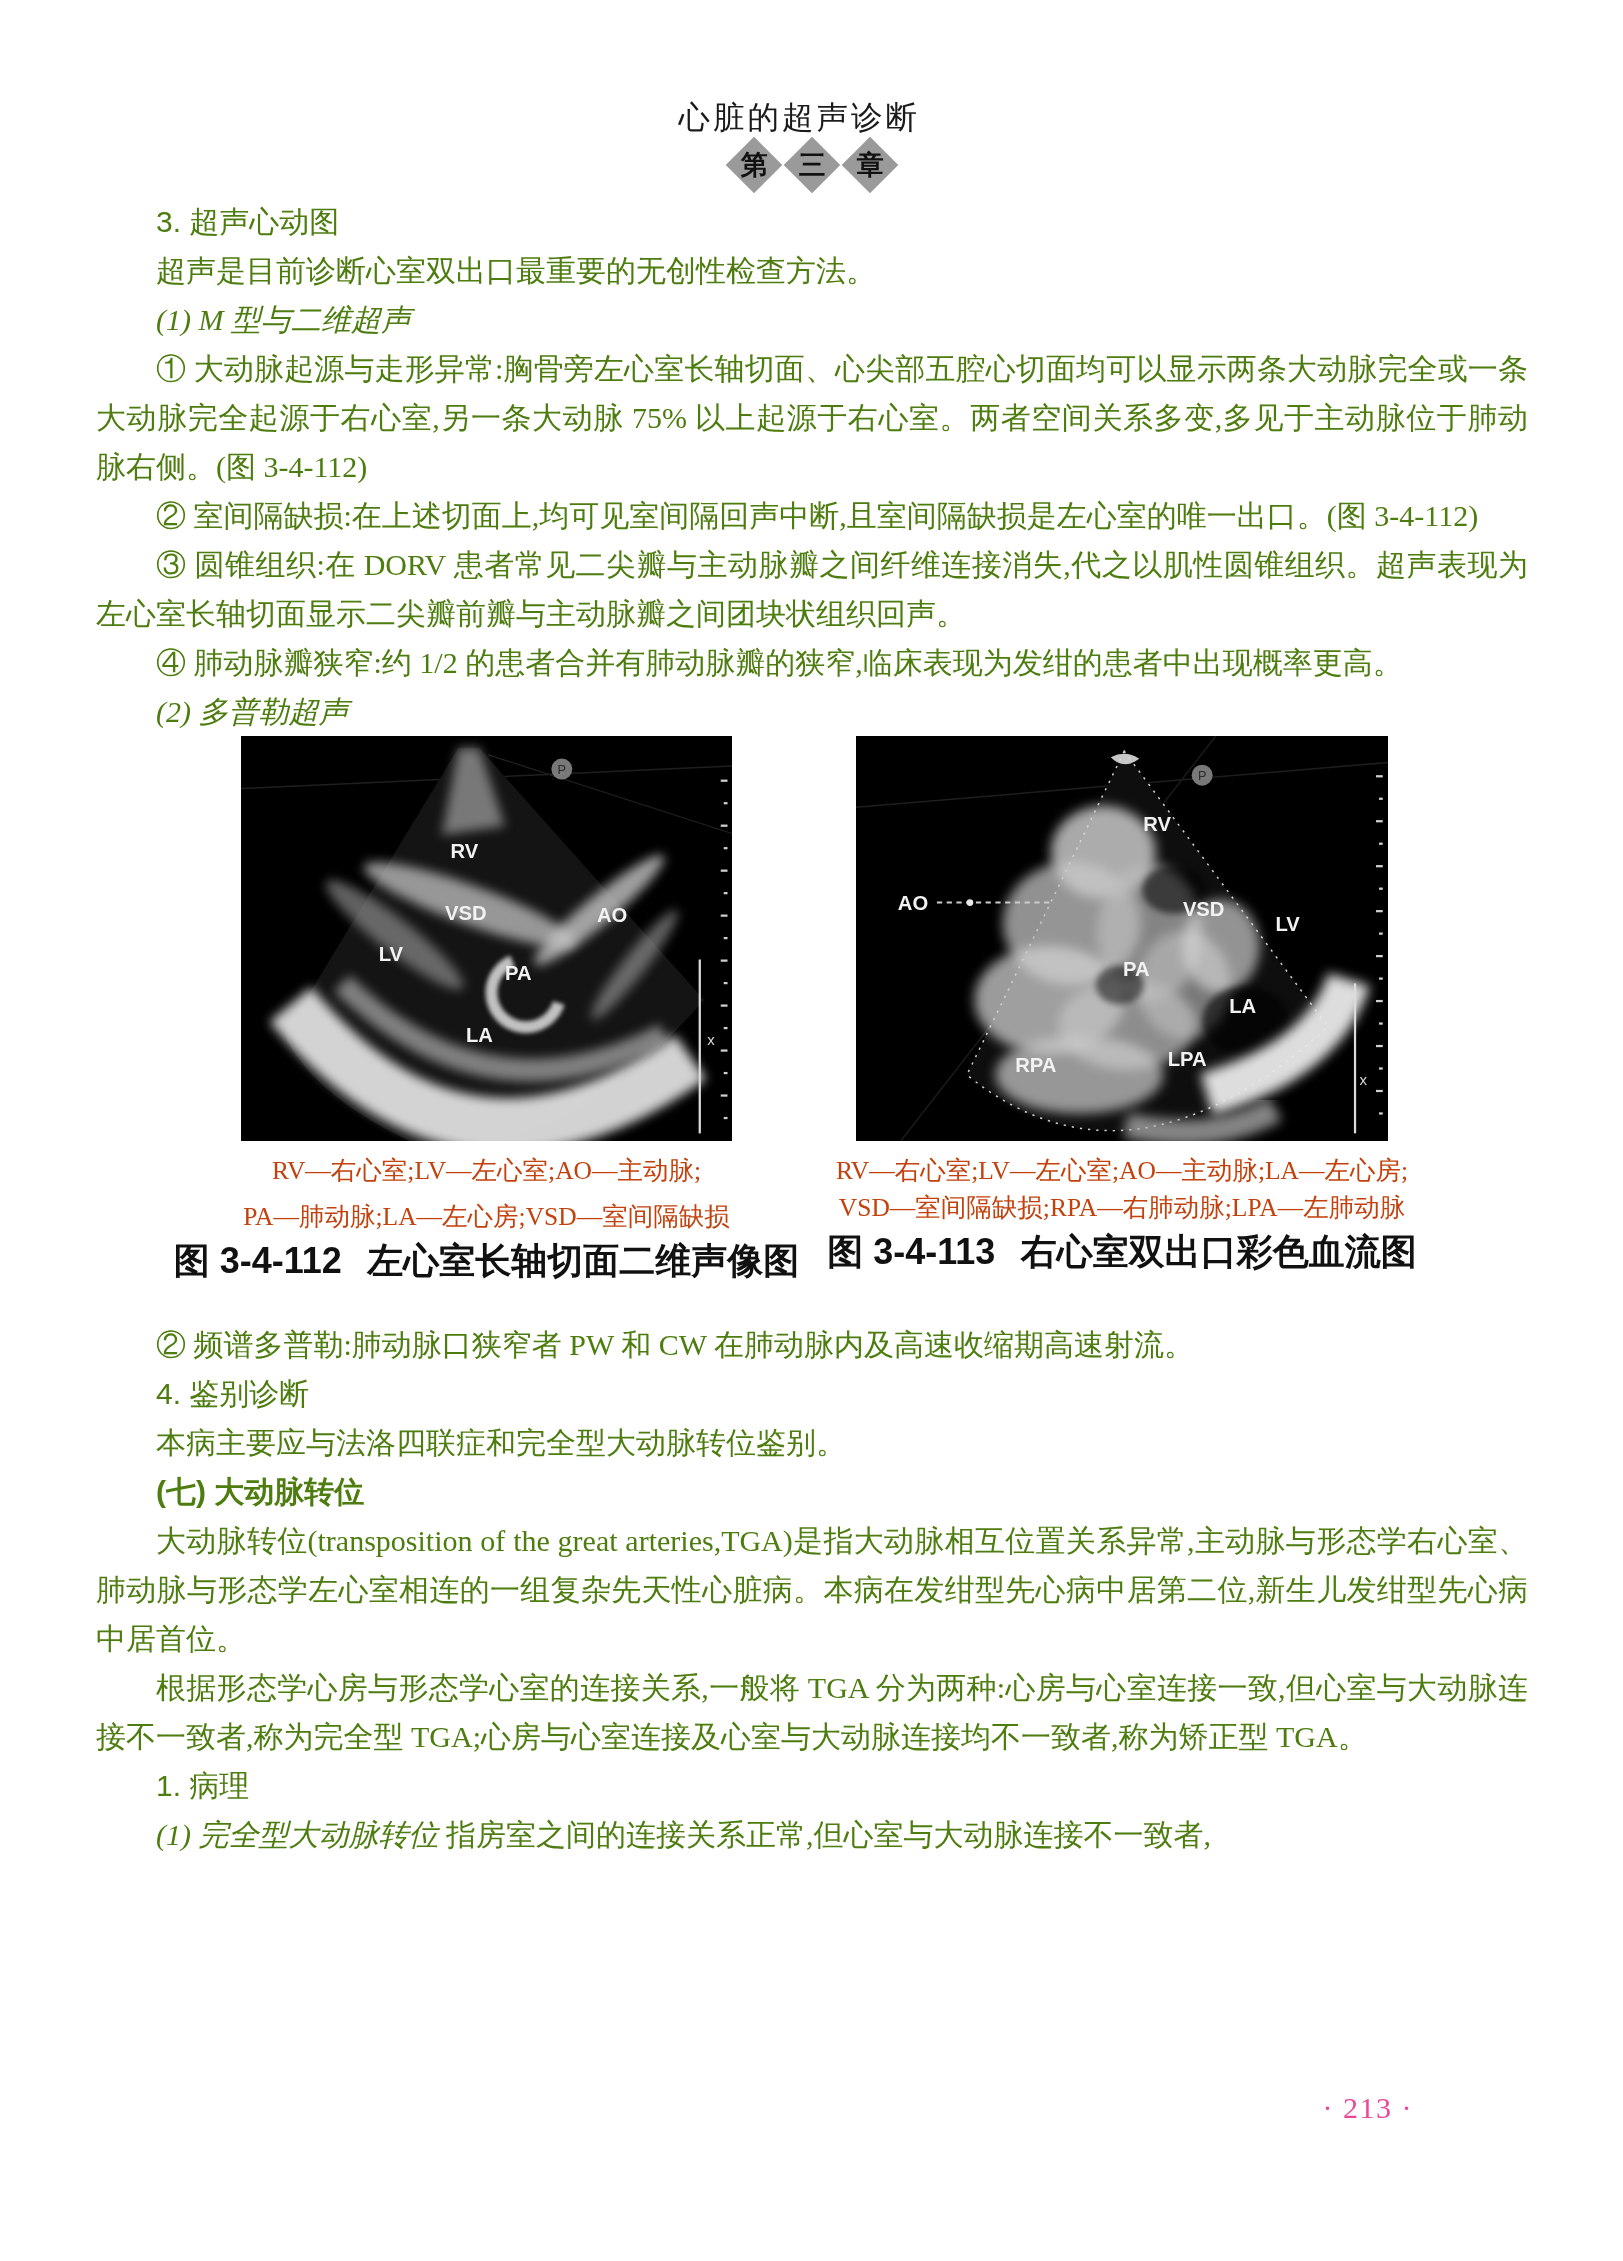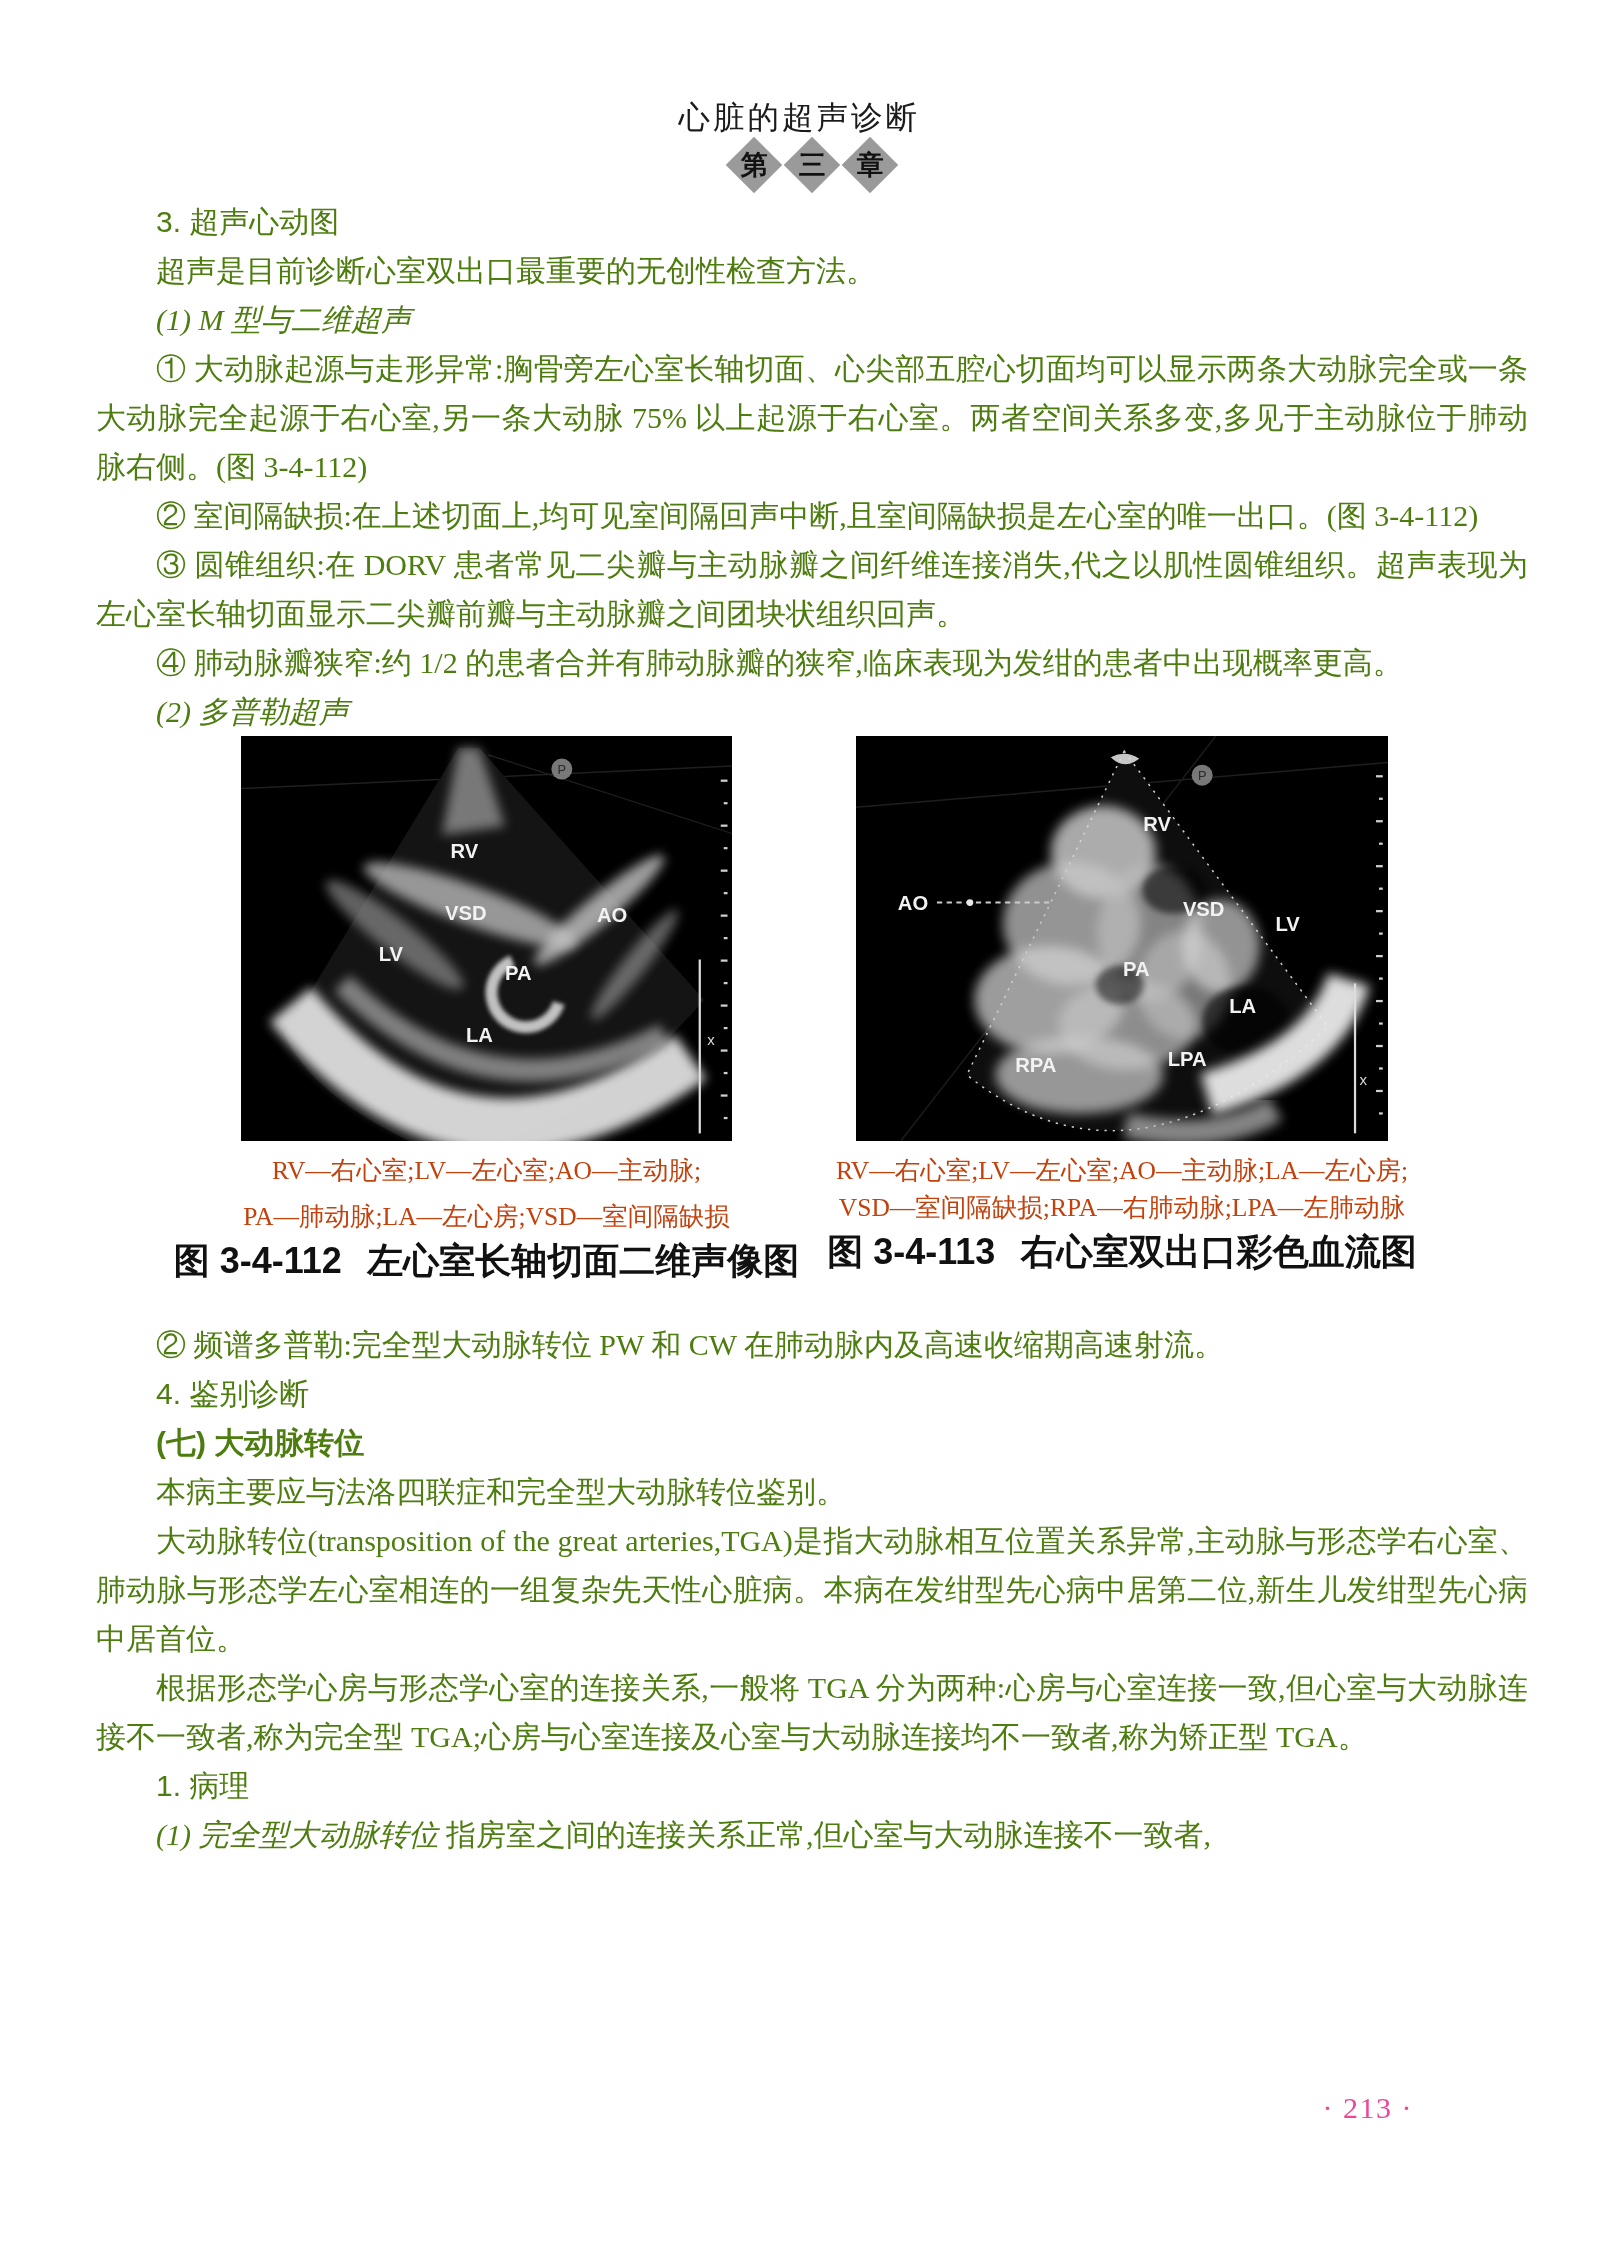--- a/index.html
+++ b/index.html
@@ -253,24 +253,24 @@
         </svg>
         <div class="fig-legend">RV—右心室;LV—左心室;AO—主动脉;LA—左心房;</div>
         <div class="fig-legend" style="margin-top:0;">VSD—室间隔缺损;RPA—右肺动脉;LPA—左肺动脉</div>
         <div class="fig-caption">
           <span class="cap-num">图 3-4-113</span><span>右心室双出口彩色血流图</span>
         </div>
       </div>
     </div>
 
     <div class="bodytext2">
-      <p class="para">② 频谱多普勒:完全型大动脉转位 PW 和 CW 在肺动脉内及高速收缩期高速射流。</p>
+      <p class="para">② 频谱多普勒:肺动脉口狭窄者 PW 和 CW 在肺动脉内及高速收缩期高速射流。</p>
       <p class="para hei">4. 鉴别诊断</p>
+      <p class="para">本病主要应与法洛四联症和完全型大动脉转位鉴别。</p>
       <p class="para hei-bold">(七) 大动脉转位</p>
-      <p class="para">本病主要应与法洛四联症和完全型大动脉转位鉴别。</p>
       <p class="para">大动脉转位(transposition of the great arteries,TGA)是指大动脉相互位置关系异常,主动脉与形态学右心室、肺动脉与形态学左心室相连的一组复杂先天性心脏病。本病在发绀型先心病中居第二位,新生儿发绀型先心病中居首位。</p>
       <p class="para">根据形态学心房与形态学心室的连接关系,一般将 TGA 分为两种:心房与心室连接一致,但心室与大动脉连接不一致者,称为完全型 TGA;心房与心室连接及心室与大动脉连接均不一致者,称为矫正型 TGA。</p>
       <p class="para hei">1. 病理</p>
       <p class="para"><span class="kai-inline">(1) 完全型大动脉转位</span><span>  指房室之间的连接关系正常,但心室与大动脉连接不一致者,</span></p>
     </div>
 
   </div>
 
   <div class="page-number">· 213 ·</div>
 </div>

